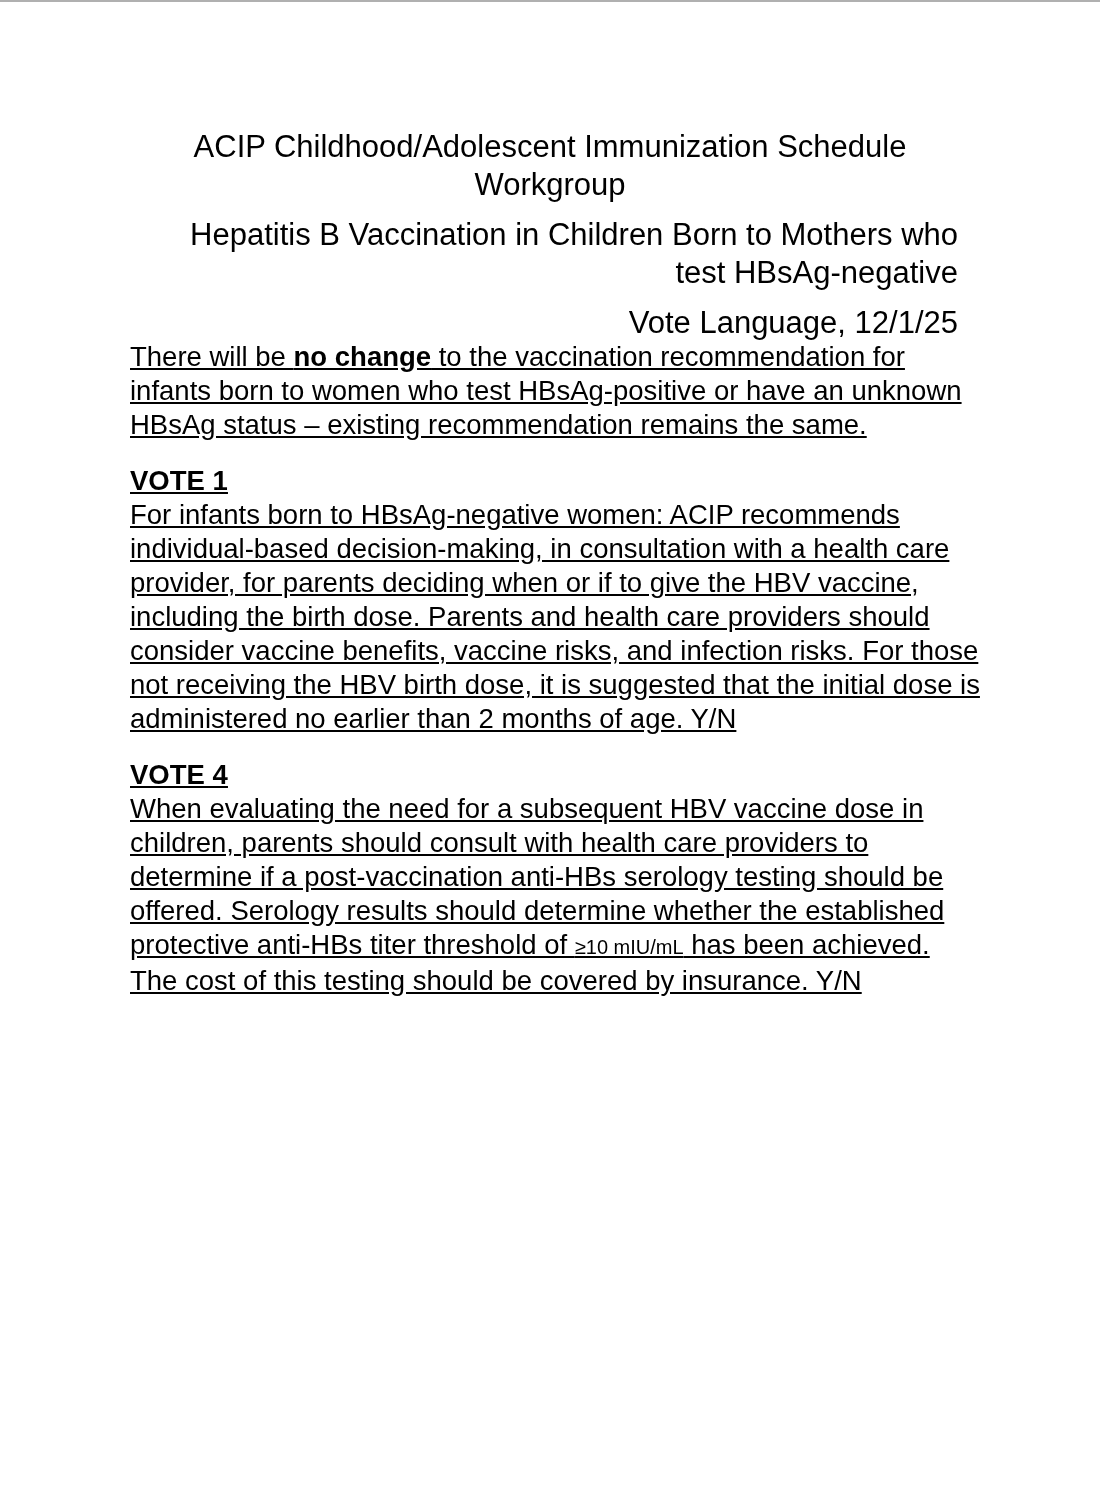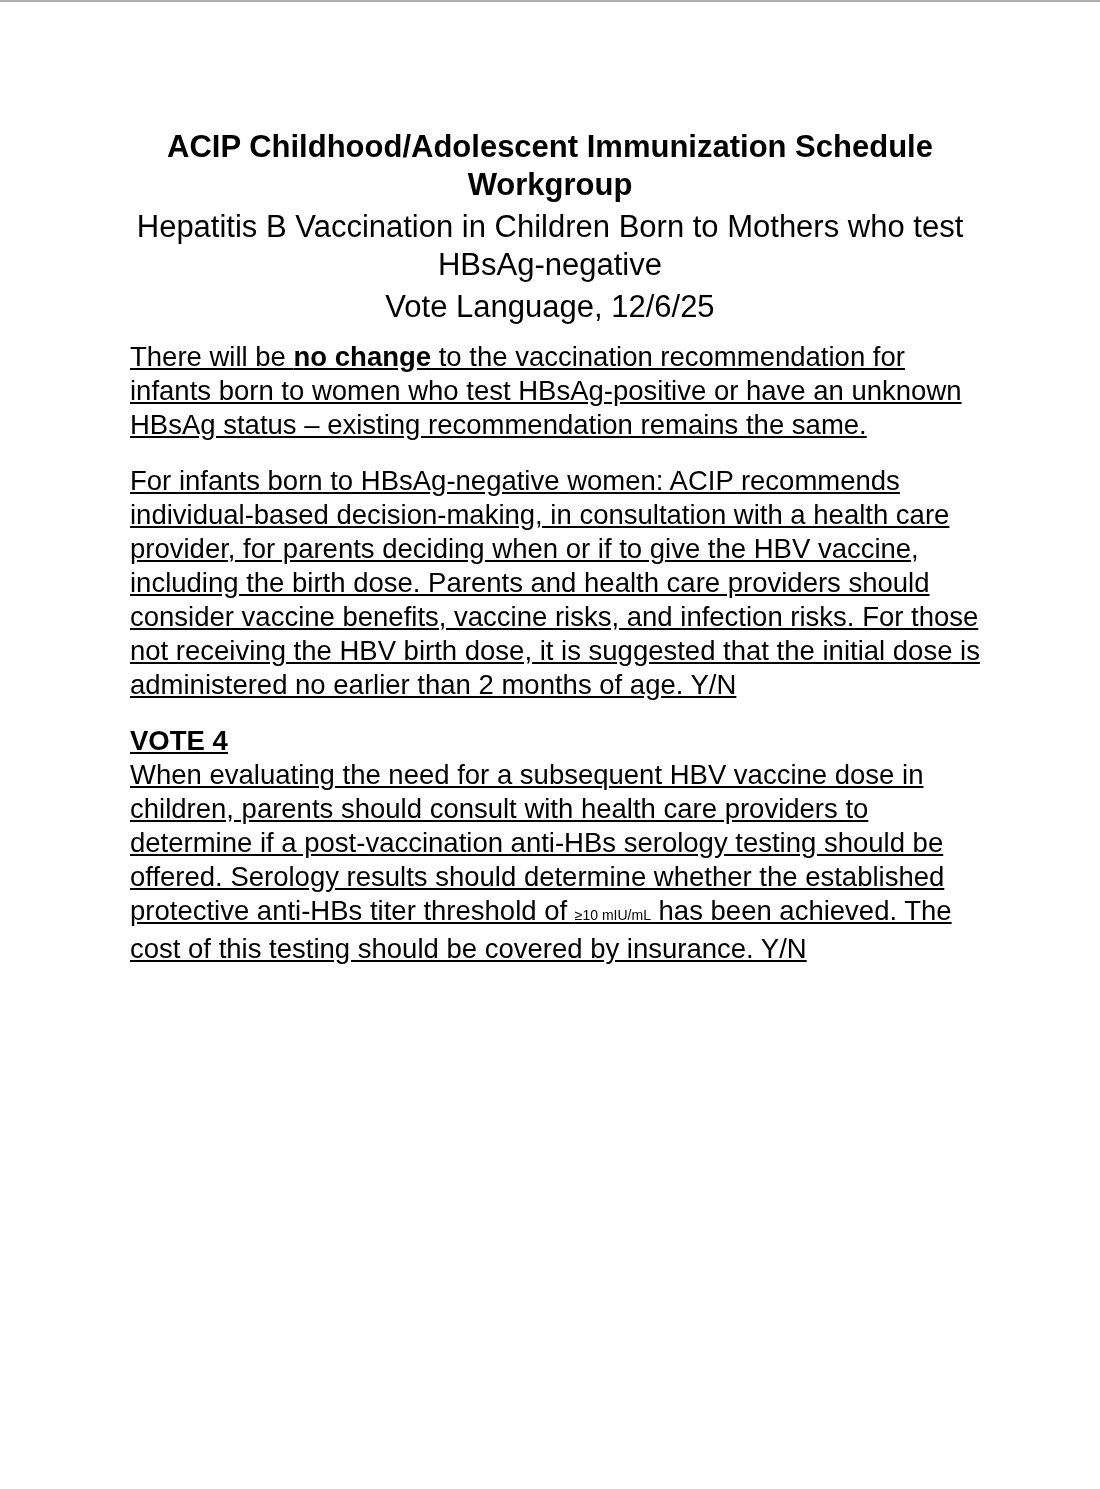--- a/index.html
+++ b/index.html
@@ -2,42 +2,43 @@
 <html><head>
   <meta charset="utf-8">
   <style>
     html, body { margin: 0; padding: 0; }
     body {
       width: 1100px; height: 1489px; background: #ffffff; position: relative; overflow: hidden;
       font-family: "Liberation Sans", sans-serif; color: #000;
     }
     .topline { position: absolute; left: 0; top: 0; width: 1100px; height: 2px; background: #b0b0b0; }
     .header { position: absolute; left: 130px; top: 128px; width: 840px; text-align: center; }
-    .title { font-weight: bold; font-size: 31px; line-height: 38px; margin: 0; }
-    .subtitle { font-size: 31px; line-height: 38px; margin: 4px; }
+    .title { font-weight: normal; font-size: 31px; line-height: 38px; margin: 0; }
+    .subtitle { font-size: 31px; line-height: 38px; margin: 12px; text-align: right; }
     .body { position: absolute; left: 130px; top: 340px; width: 850px; font-size: 27.5px; line-height: 34px; }
     p { margin: 0 0 22px 0; text-decoration: underline; }
     .vote-h { font-weight: bold; text-decoration: underline; display: block; }
-    .small { font-size: 14px; }
+    .small { font-size: 20px; }
   </style>
 </head>
 <body>
 
 <div class="topline"></div>
 
 <div class="header">
   <div class="title">ACIP Childhood/Adolescent Immunization Schedule Workgroup</div>
   <div class="subtitle">Hepatitis B Vaccination in Children Born to Mothers who test HBsAg-negative</div>
-  <div class="subtitle">Vote Language, 12/6/25</div>
+  <div class="subtitle">Vote Language, 12/1/25</div>
 </div>
 
 <div class="body">
   <p><span>There will be </span><b>no change</b><span> to the vaccination recommendation for infants born to women who test HBsAg-positive or have an unknown HBsAg status – existing recommendation remains the same.</span></p>
 
   <p>
+    <span class="vote-h">VOTE 1</span>
     <span>For infants born to HBsAg-negative women: ACIP recommends individual-based decision-making, in consultation with a health care provider, for parents deciding when or if to give the HBV vaccine, including the birth dose. Parents and health care providers should consider vaccine benefits, vaccine risks, and infection risks. For those not receiving the HBV birth dose, it is suggested that the initial dose is administered no earlier than 2 months of age. Y/N</span>
   </p>
 
   <p>
     <span class="vote-h">VOTE 4</span>
     <span>When evaluating the need for a subsequent HBV vaccine dose in children, parents should consult with health care providers to determine if a post-vaccination anti-HBs serology testing should be offered. Serology results should determine whether the established protective anti-HBs titer threshold of </span><span class="small">≥10 mIU/mL</span><span> has been achieved. The cost of this testing should be covered by insurance. Y/N</span>
   </p>
 </div>
 
 </body></html>

